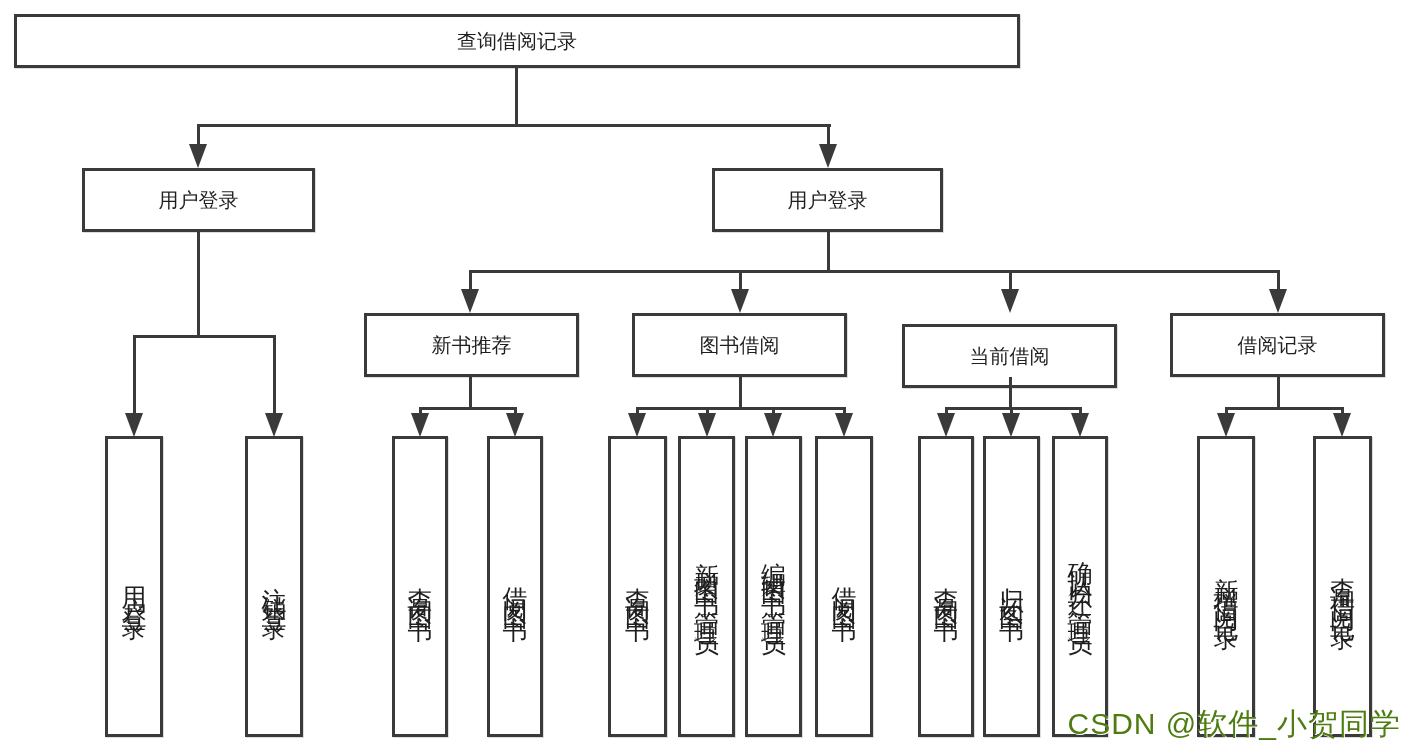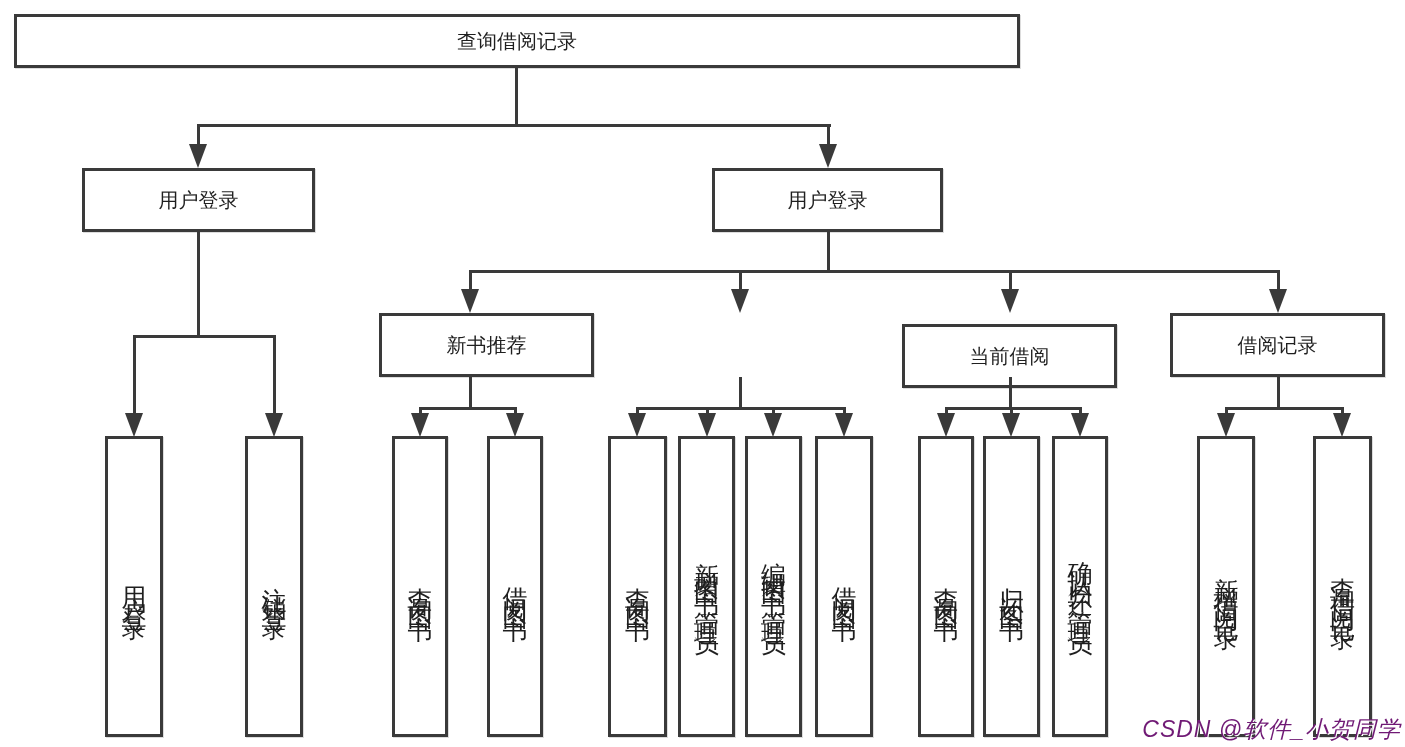--- a/index.html
+++ b/index.html
@@ -43,46 +43,48 @@
   .h{height:3px;}
   .ar{
     position:absolute;width:0;height:0;
     border-left:9px solid transparent;
     border-right:9px solid transparent;
     border-top:24px solid #3a3a3a;
   }
   .watermark{
     position:absolute;
     right:4px;bottom:2px;
-    font-size:23px;
-    color:#701a75;
+    font-size:30px;
+    color:#4d7c0f;
     text-shadow:1px 1px 0 #ffffff;
     letter-spacing:1px;
     z-index:10;
-    font-style:italic;
   }
 </style>
 </head>
 <body>
 
 <div class="canvas">
 
   <div class="hbox" style="left:14px;top:14px;width:1006px;height:54px;">
     <span>查询借阅记录</span>
   </div>
 
   <div class="hbox" style="left:82px;top:168px;width:233px;height:64px;">
     <span>用户登录</span>
   </div>
   <div class="hbox" style="left:712px;top:168px;width:231px;height:64px;">
     <span>用户登录</span>
   </div>
 
-  <div class="hbox" style="left:379px;top:313px;width:215px;height:64px;">
+  <div class="hbox" style="left:364px;top:313px;width:215px;height:64px;">
     <span>新书推荐</span>
+  </div>
+  <div class="hbox" style="left:632px;top:313px;width:215px;height:64px;">
+    <span>图书借阅</span>
   </div>
   <div class="hbox" style="left:902px;top:313px;width:215px;height:64px;margin-top:11px;">
     <span>当前借阅</span>
   </div>
   <div class="hbox" style="left:1170px;top:313px;width:215px;height:64px;">
     <span>借阅记录</span>
   </div>
 
   <div class="vbox" style="left:105px;width:58px;">
     <span class="lbl">用户登录</span>

